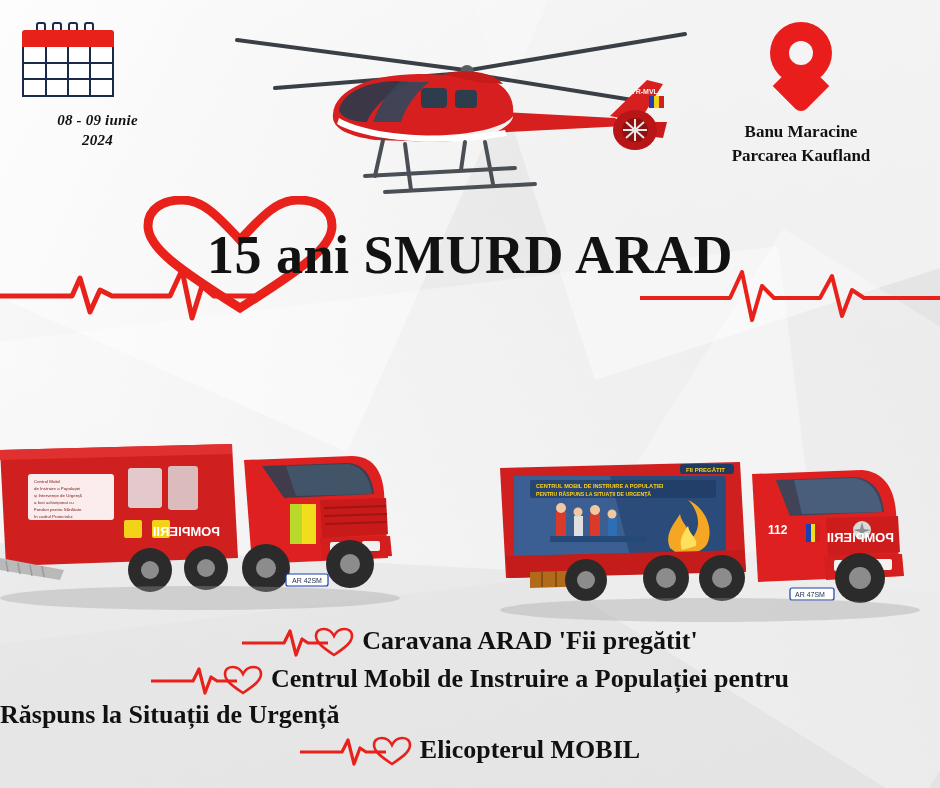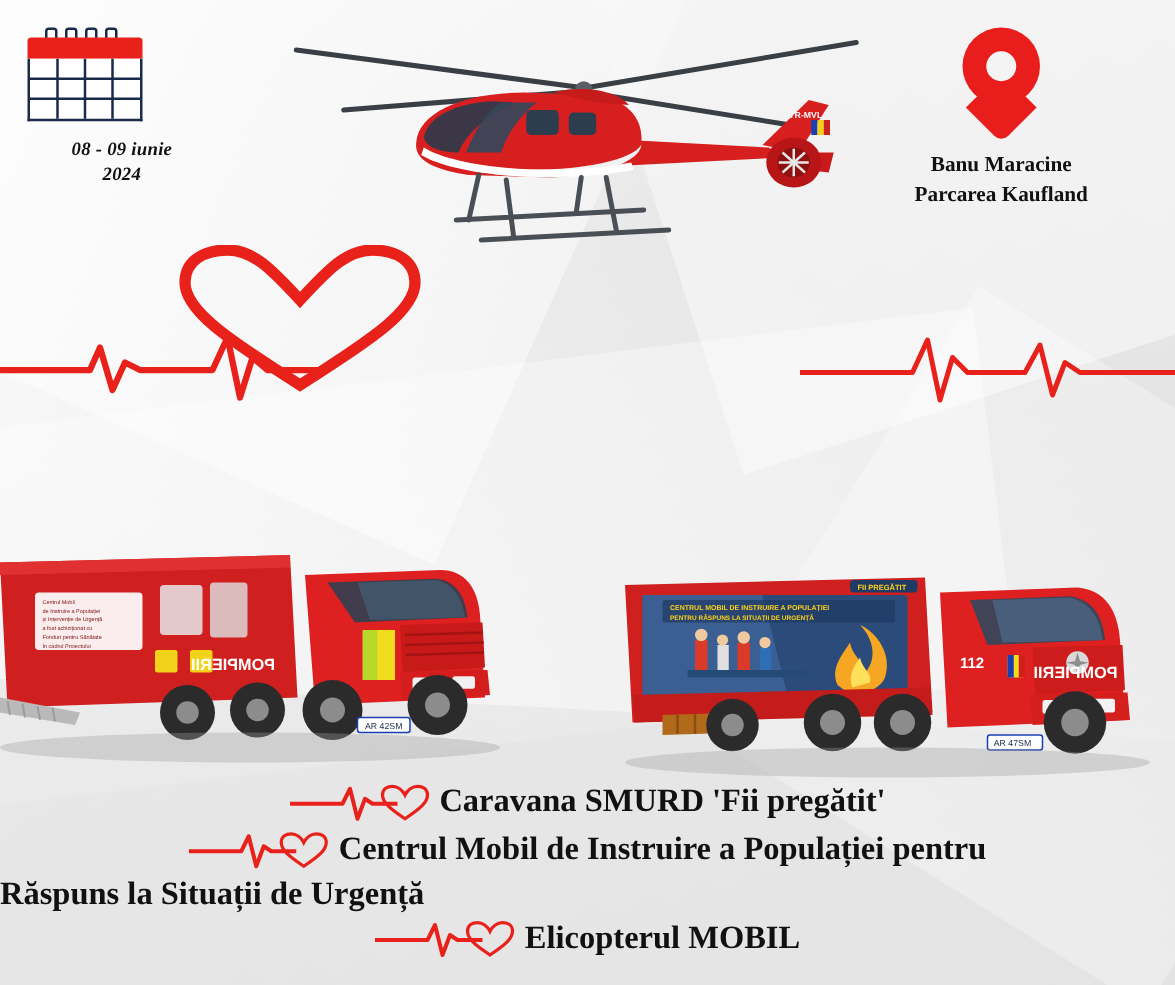--- a/index.html
+++ b/index.html
@@ -194,20 +194,21 @@
   <div class="title-wrap">
     <svg class="heart-deco" viewBox="0 0 240 120">
       <path d="M120 112 C 60 74 28 52 28 30 C 28 12 44 4 62 4 C 82 4 96 18 120 44 C 144 18 158 4 178 4 C 196 4 212 12 212 30 C 212 52 180 74 120 112 Z" fill="none" stroke="#e8221b" stroke-width="9"></path>
     </svg>
     <svg class="ecg-left" viewBox="0 0 260 70">
       <polyline points="0,40 60,40 72,40 80,22 90,56 100,34 112,40 170,40 182,14 192,62 202,30 214,40 260,40" fill="none" stroke="#e8221b" stroke-width="5" stroke-linejoin="round"></polyline>
     </svg>
     <svg class="ecg-right" viewBox="0 0 300 70">
       <polyline points="0,40 90,40 102,14 112,62 122,28 134,40 180,40 192,18 202,58 212,32 224,40 300,40" fill="none" stroke="#e8221b" stroke-width="4" stroke-linejoin="round"></polyline>
     </svg>
+    <div class="main-title">15 ani SMURD ARAD</div>
   </div>
 
 
   <svg class="truck-left" viewBox="0 0 430 230">
 
     <path d="M0 42 L232 36 L238 150 L6 158 Z" fill="#cf1f1f"></path>
     <path d="M0 42 L232 36 L232 46 L0 52 Z" fill="#e03030"></path>
 
     <rect x="28" y="66" width="86" height="46" rx="3" fill="#ffffff" opacity="0.92"></rect>
     <g font-family="Liberation Sans, sans-serif" font-size="4.4" fill="#7b1414">
@@ -346,21 +347,21 @@
     <ellipse cx="220" cy="180" rx="210" ry="12" fill="#9d9d9d" opacity="0.35"></ellipse>
   </svg>
 
   <div class="items">
 
     <div class="item">
       <svg class="mini" viewBox="0 0 120 36">
         <polyline points="0,20 34,20 42,20 48,8 54,32 60,16 66,20 86,20" fill="none" stroke="#e8221b" stroke-width="3.2" stroke-linejoin="round"></polyline>
         <path d="M92 32 C80 24 74 19 74 13 C74 8 78 6 82 6 C86 6 90 9 92 13 C94 9 98 6 102 6 C106 6 110 8 110 13 C110 19 104 24 92 32 Z" fill="none" stroke="#e8221b" stroke-width="2.6"></path>
       </svg>
-      <div class="txt">Caravana SMURD 'Fii pregătit'</div>
+      <div class="txt">Caravana ARAD 'Fii pregătit'</div>
     </div>
 
     <div class="item">
       <svg class="mini" viewBox="0 0 120 36">
         <polyline points="0,20 34,20 42,20 48,8 54,32 60,16 66,20 86,20" fill="none" stroke="#e8221b" stroke-width="3.2" stroke-linejoin="round"></polyline>
         <path d="M92 32 C80 24 74 19 74 13 C74 8 78 6 82 6 C86 6 90 9 92 13 C94 9 98 6 102 6 C106 6 110 8 110 13 C110 19 104 24 92 32 Z" fill="none" stroke="#e8221b" stroke-width="2.6"></path>
       </svg>
       <div class="txt">Centrul Mobil de Instruire a Populației pentru</div>
     </div>
     <div class="item-row2">Răspuns la Situații de Urgență</div>

